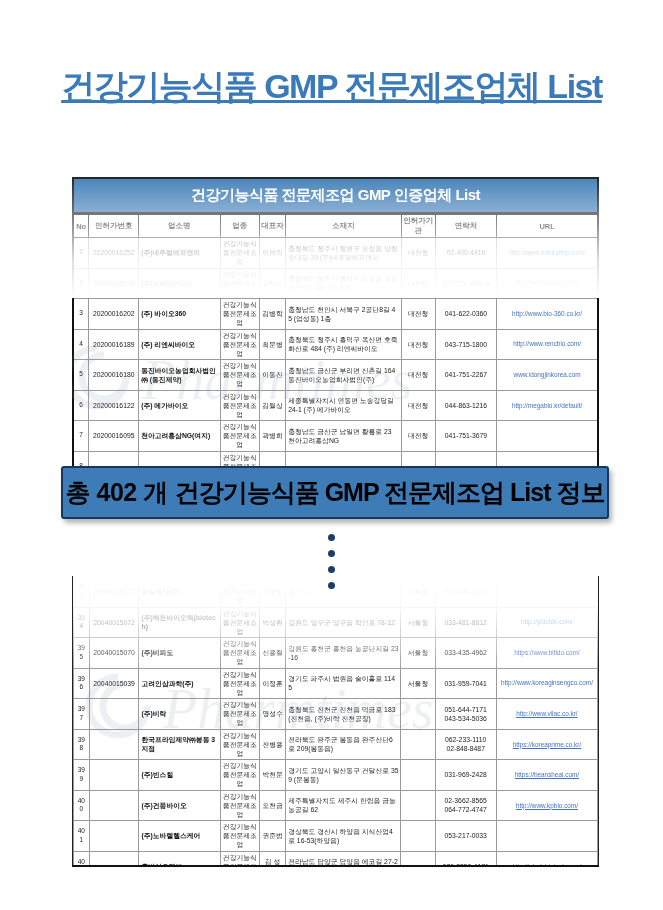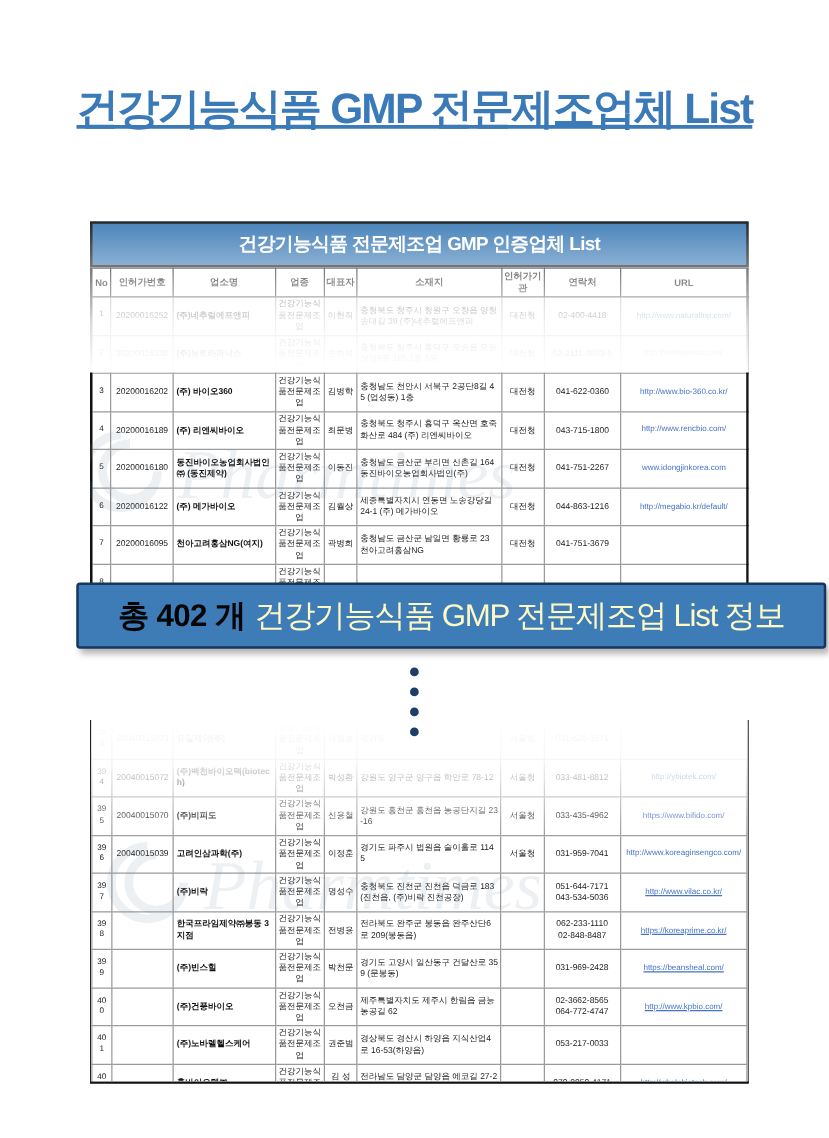--- a/index.html
+++ b/index.html
@@ -53,26 +53,26 @@
 
   
   .watermark { position:absolute; pointer-events:none; z-index:4; display:flex; align-items:flex-end;
     gap:10px; opacity:0.13; color:#7d93a6; font-family:"Liberation Serif","DejaVu Serif",serif;
     font-style:italic; font-size:56px; white-space:nowrap; }
   .watermark svg { flex:0 0 auto; }
   #wm1 { left:-10px; top:165px; }
   #wm2 { left:10px; top:95px; }
 
   
-  .banner { position:absolute; left:61px; top:466px; width:600px; height:53px;
+  .banner { position:absolute; left:61px; top:466px; width:548px; height:53px;
     background:#3e7cb8; border:2.5px solid #17365d; border-radius:3px;
     display:flex; align-items:center; justify-content:center;
     box-shadow:3px 4px 5px rgba(90,90,90,0.45); z-index:6; }
   .banner .count { color:#050505; font-weight:800; font-size:25px; letter-spacing:-0.5px; }
-  .banner .label { color:#fef9c3; font-weight:400; font-size:25px; letter-spacing:-1px; margin-left:7px; }
+  .banner .label { color:#000000; font-weight:700; font-size:25px; letter-spacing:-1px; margin-left:7px; }
 
   
   .dots { position:absolute; left:0; top:534px; width:663px; display:flex; flex-direction:column;
     align-items:center; gap:9px; z-index:7; }
   .dots .dot { width:7px; height:7px; border-radius:50%; background:#1f3e66; }
 </style>
 </head>
 <body>
 
 <div class="page">

